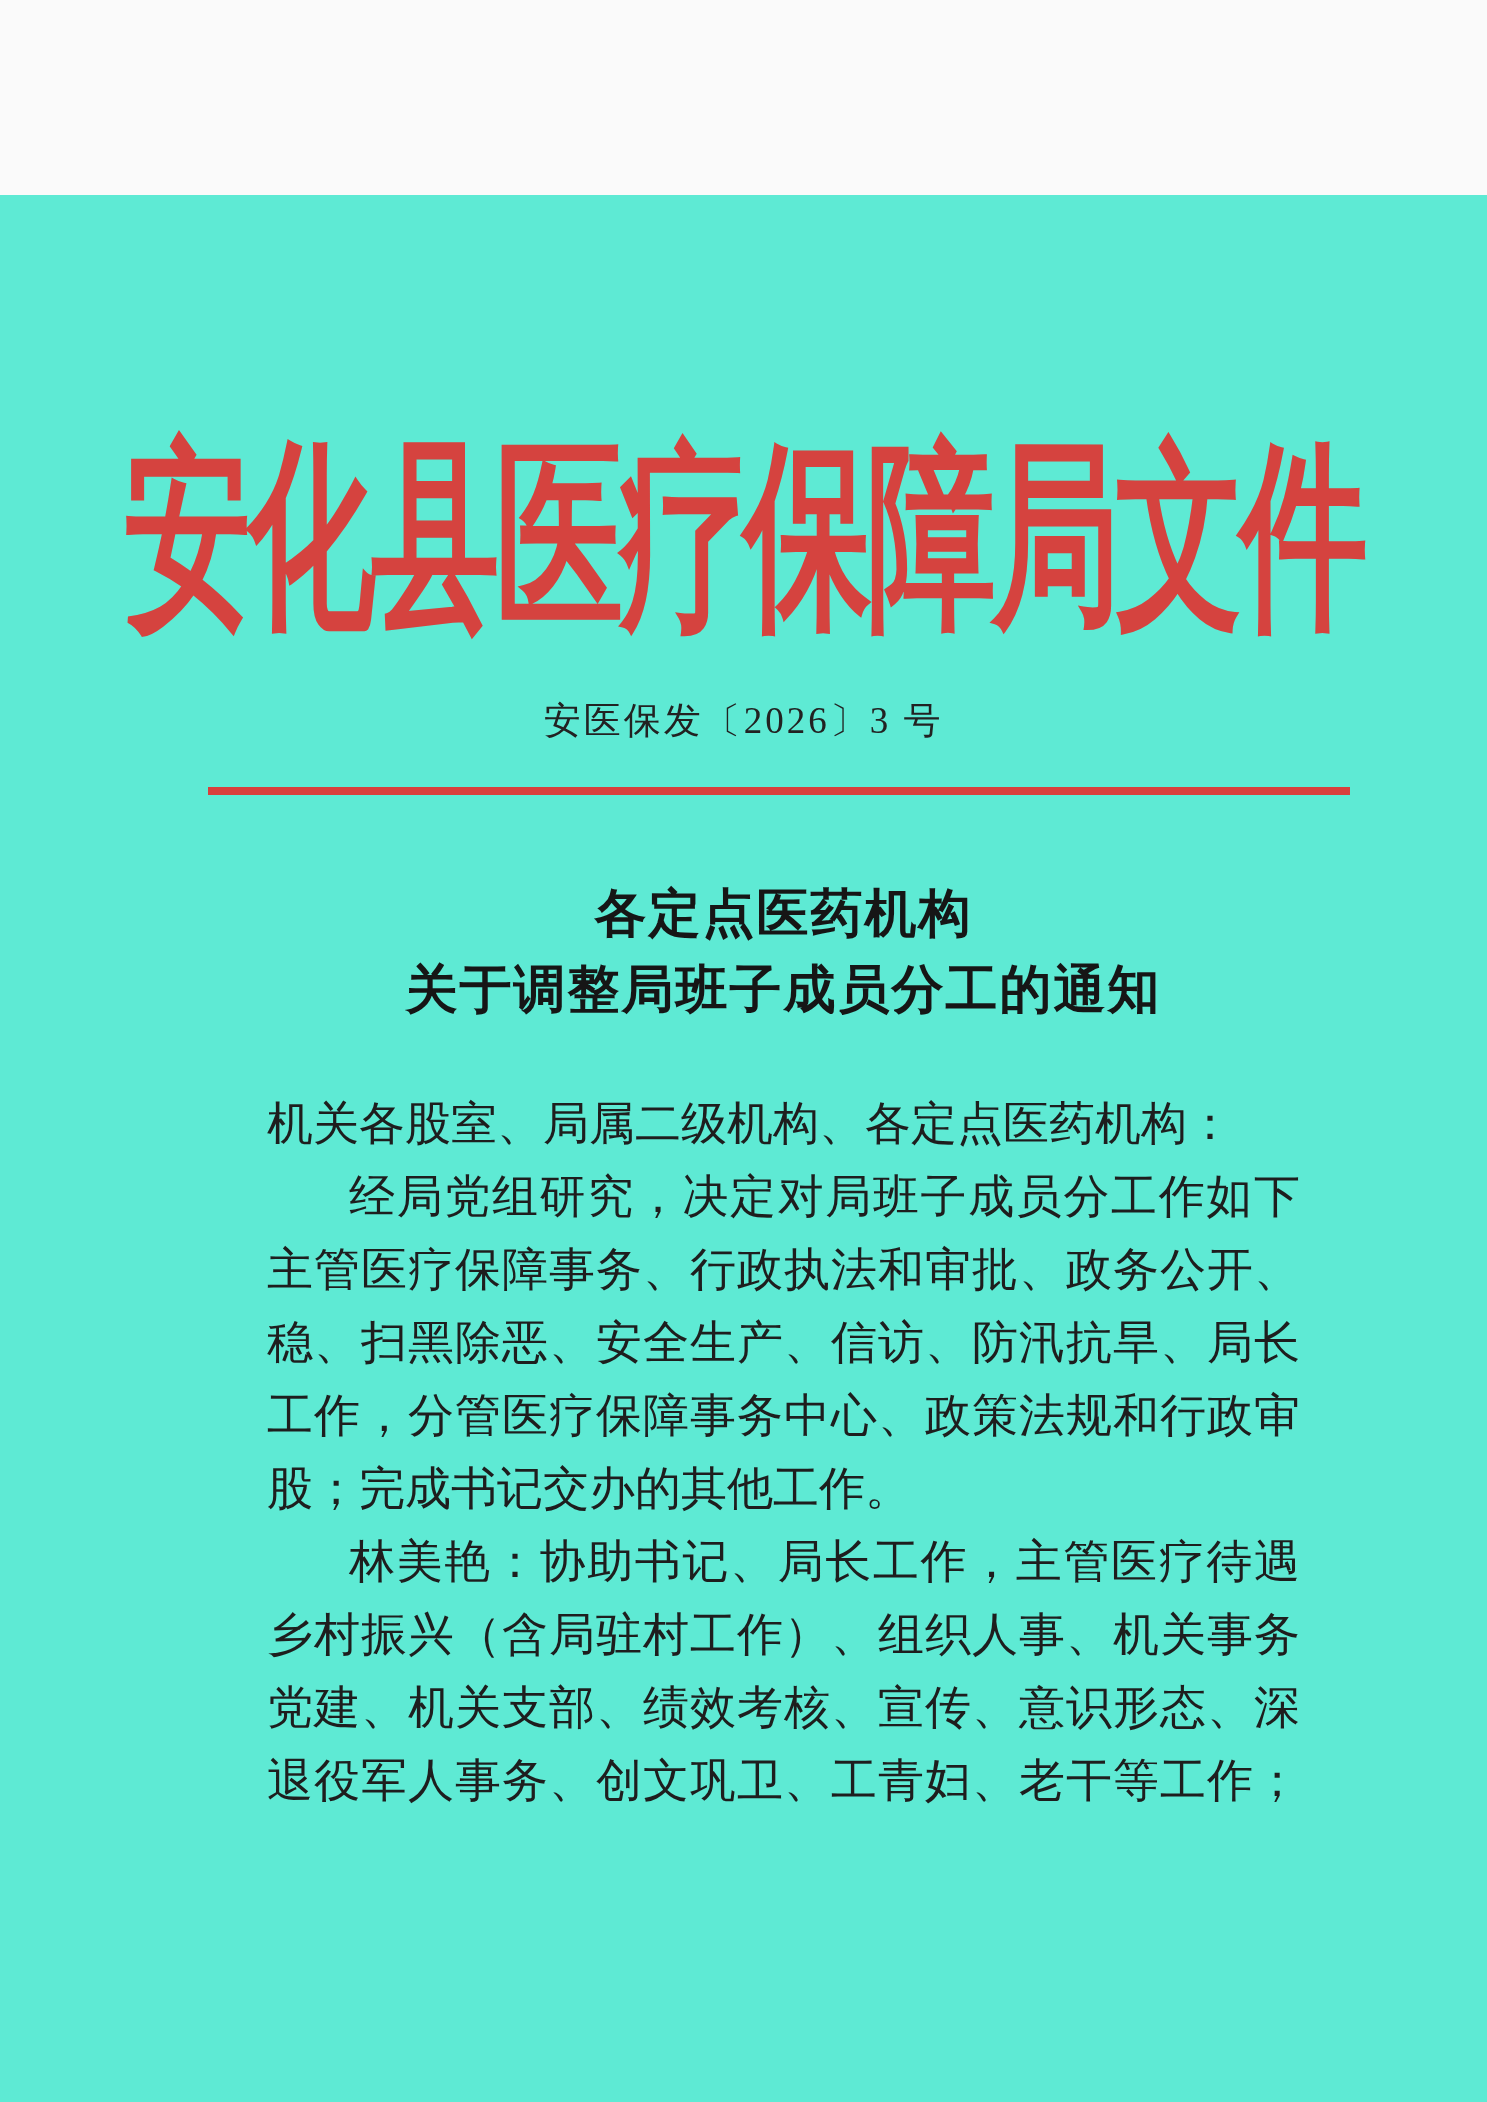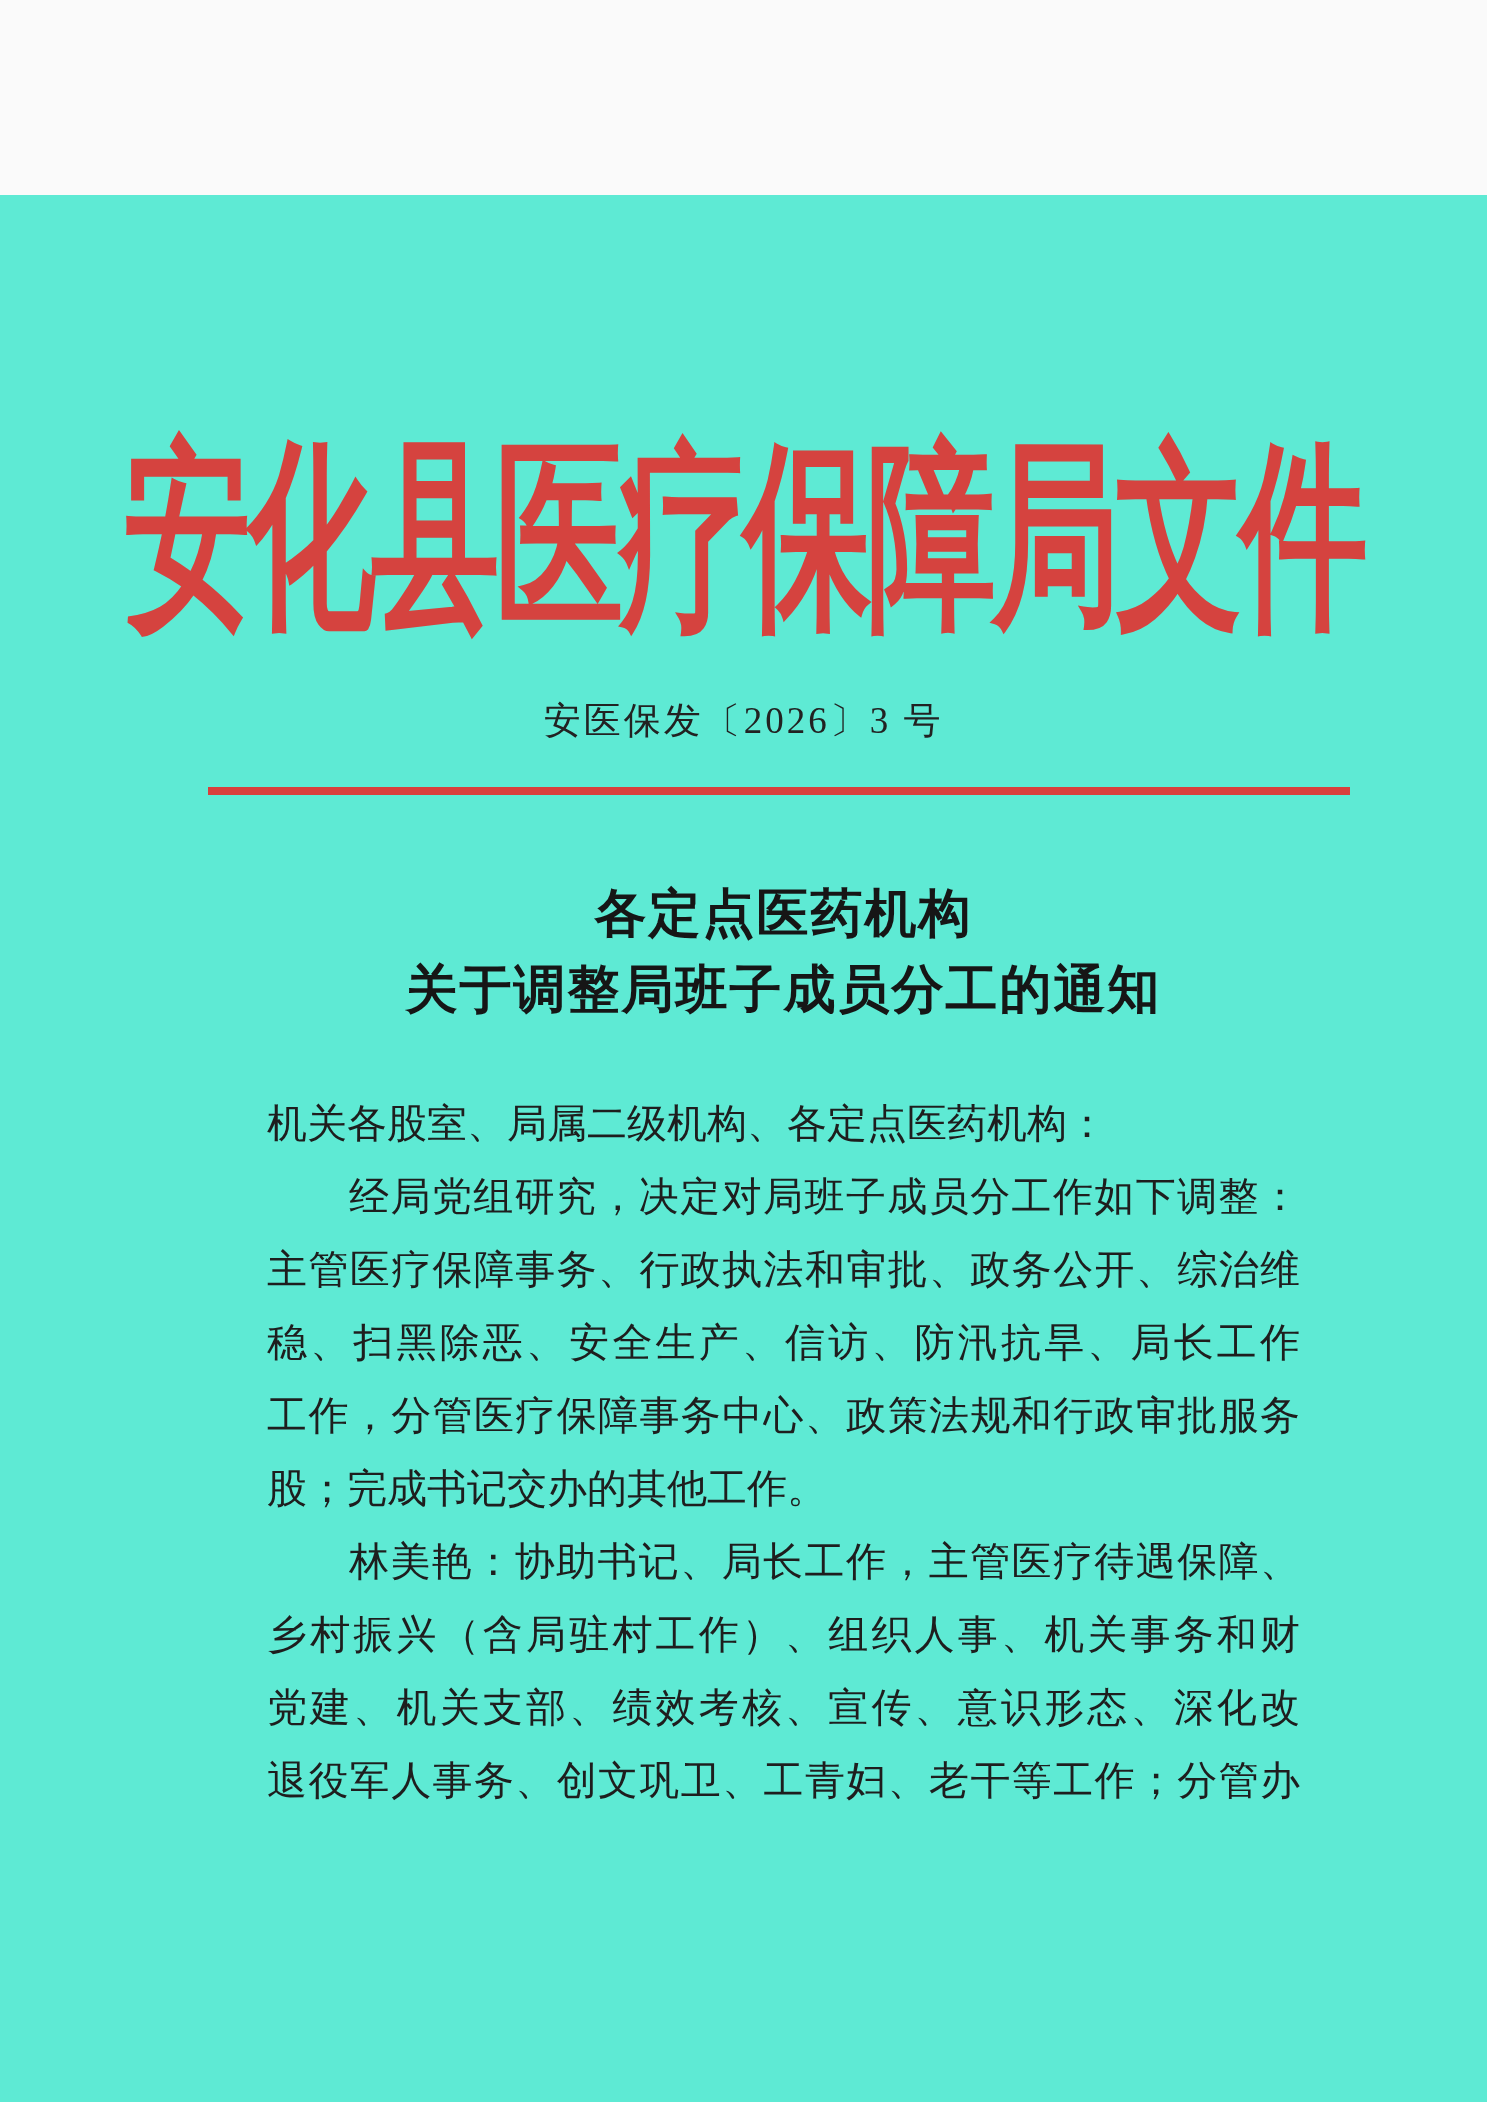--- a/index.html
+++ b/index.html
@@ -51,21 +51,21 @@
   .subject{
     position:absolute;top:876px;left:267px;width:1033px;
     text-align:center;
     font-weight:700;
     font-size:52px;line-height:76px;
     letter-spacing:2px;
     color:#161616;
   }
   .docbody{
     position:absolute;top:1087px;left:267px;width:1033px;
-    font-size:40px;
+    font-size:46px;
     color:var(--ink);
   }
   .bl{
     height:73px;line-height:73px;
     overflow:hidden;
     text-align:left;
   }
   .bl.jfull{
     text-align:justify;
     text-align-last:justify;

